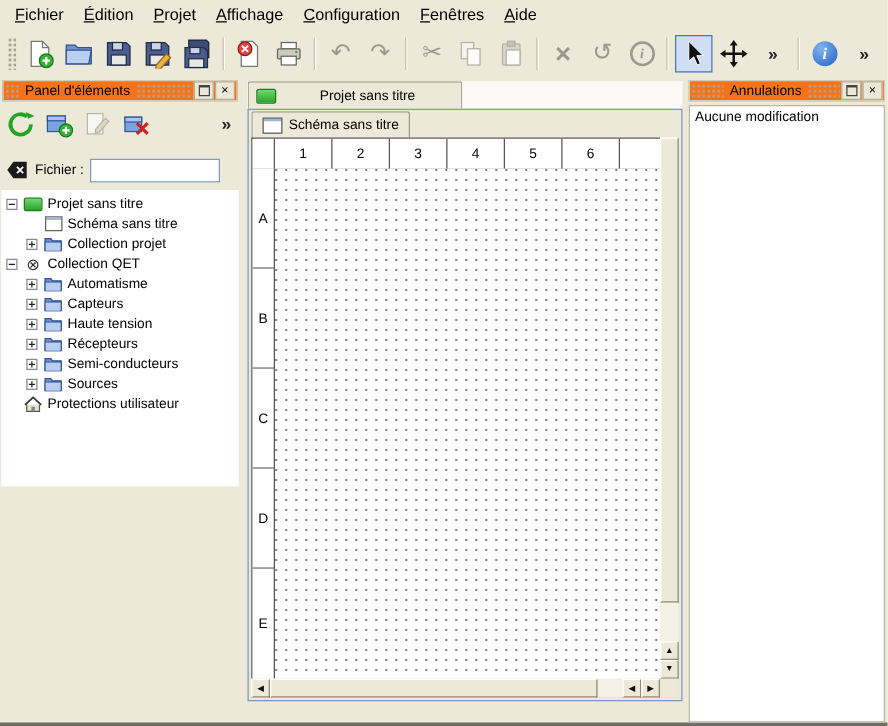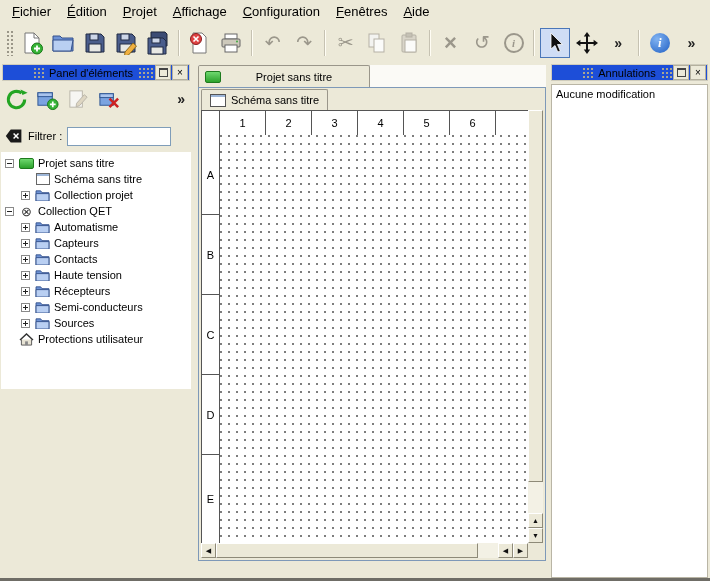--- a/index.html
+++ b/index.html
@@ -23,21 +23,21 @@
   .glyph.big { font-size:22px; font-weight:bold; }
   .gray { color:#9b978b; }
   .chev { font-size:14px; font-weight:bold; color:#222; }
   .spacer { flex:1; }
   .about-ico { width:20px; height:20px; border-radius:50%; background:radial-gradient(circle at 35% 30%, #82b4f2, #1f5fc4); color:#fff;
                font:italic bold 13px "Liberation Serif", serif; display:flex; align-items:center; justify-content:center; }
   .circle-i { width:16px; height:16px; border-radius:50%; border:2px solid #9b978b; color:#9b978b;
               font:italic bold 11px "Liberation Serif", serif; display:flex; align-items:center; justify-content:center; }
 
   
-  .dock-title { position:absolute; height:17px; background:#1d4ed8; border:1px solid #cfccbc; display:flex; align-items:center; box-sizing:border-box;padding-left:29px; }
+  .dock-title { position:absolute; height:17px; background:#f97316; border:1px solid #cfccbc; display:flex; align-items:center; box-sizing:border-box; }
   .dock-dots { align-self:stretch; margin:2px 1px; width:11px; background-image:radial-gradient(#a9a593 1px, transparent 1.2px); background-size:4px 4px; }
   .dock-dots.fill { flex:1; width:auto; }
   .dock-title-text { padding:0 4px; white-space:nowrap; }
   .dock-btn { width:14px; height:13px; margin-right:1px; border:1px solid #b4b09e; background:#ece9d8; display:flex; align-items:center; justify-content:center; font-size:10px; line-height:1; }
   .float-glyph { width:7px; height:6px; border:1px solid #444; border-top-width:2px; }
 
   .ldock-title { left:2px; top:64px; width:188px; }
   .rdock-title { left:551px; top:64px; width:157px; }
 
   
@@ -300,21 +300,21 @@
     <div class="ldock-chev chev"><span>»</span></div>
   </div>
 
   <div class="filter-row">
     <span class="clear-ico">
       <svg viewBox="0 0 22 22">
           <path d="M7 3h13v16H7L1 11z" fill="#1a1a1a"></path>
           <path d="M10.5 8l6 6M16.5 8l-6 6" stroke="#fff" stroke-width="1.8"></path>
         </svg>
     </span>
-    <span class="filter-label">Filtrer :</span>
+    <span class="filter-label">Fichier :</span>
     <input class="filter-input" value="" style="">
   </div>
 
   <div class="tree">
     <div class="trow l0">
       <span class="exp"></span>
       <span class="ticon">
           <span class="ico-project"></span>
         </span>
       <span class="tlabel">Projet sans titre</span>
@@ -355,30 +355,20 @@
     </div>
     <div class="trow l1">
       <span class="exp plus"></span>
       <span class="ticon">
           <svg width="15" height="12" viewBox="0 0 16 13">
             <path d="M1 2h5l1.5 2H15v9H1z" fill="#6e93d6" stroke="#34518c"></path>
             <path d="M1 5h14v8H1z" fill="#b9cff2" stroke="#34518c"></path>
           </svg>
         </span>
       <span class="tlabel">Capteurs</span>
-    </div>
-    <div class="trow l1">
-      <span class="exp plus"></span>
-      <span class="ticon">
-          <svg width="15" height="12" viewBox="0 0 16 13">
-            <path d="M1 2h5l1.5 2H15v9H1z" fill="#6e93d6" stroke="#34518c"></path>
-            <path d="M1 5h14v8H1z" fill="#b9cff2" stroke="#34518c"></path>
-          </svg>
-        </span>
-      <span class="tlabel">Contacts</span>
     </div>
     <div class="trow l1">
       <span class="exp plus"></span>
       <span class="ticon">
           <svg width="15" height="12" viewBox="0 0 16 13">
             <path d="M1 2h5l1.5 2H15v9H1z" fill="#6e93d6" stroke="#34518c"></path>
             <path d="M1 5h14v8H1z" fill="#b9cff2" stroke="#34518c"></path>
           </svg>
         </span>
       <span class="tlabel">Haute tension</span>

